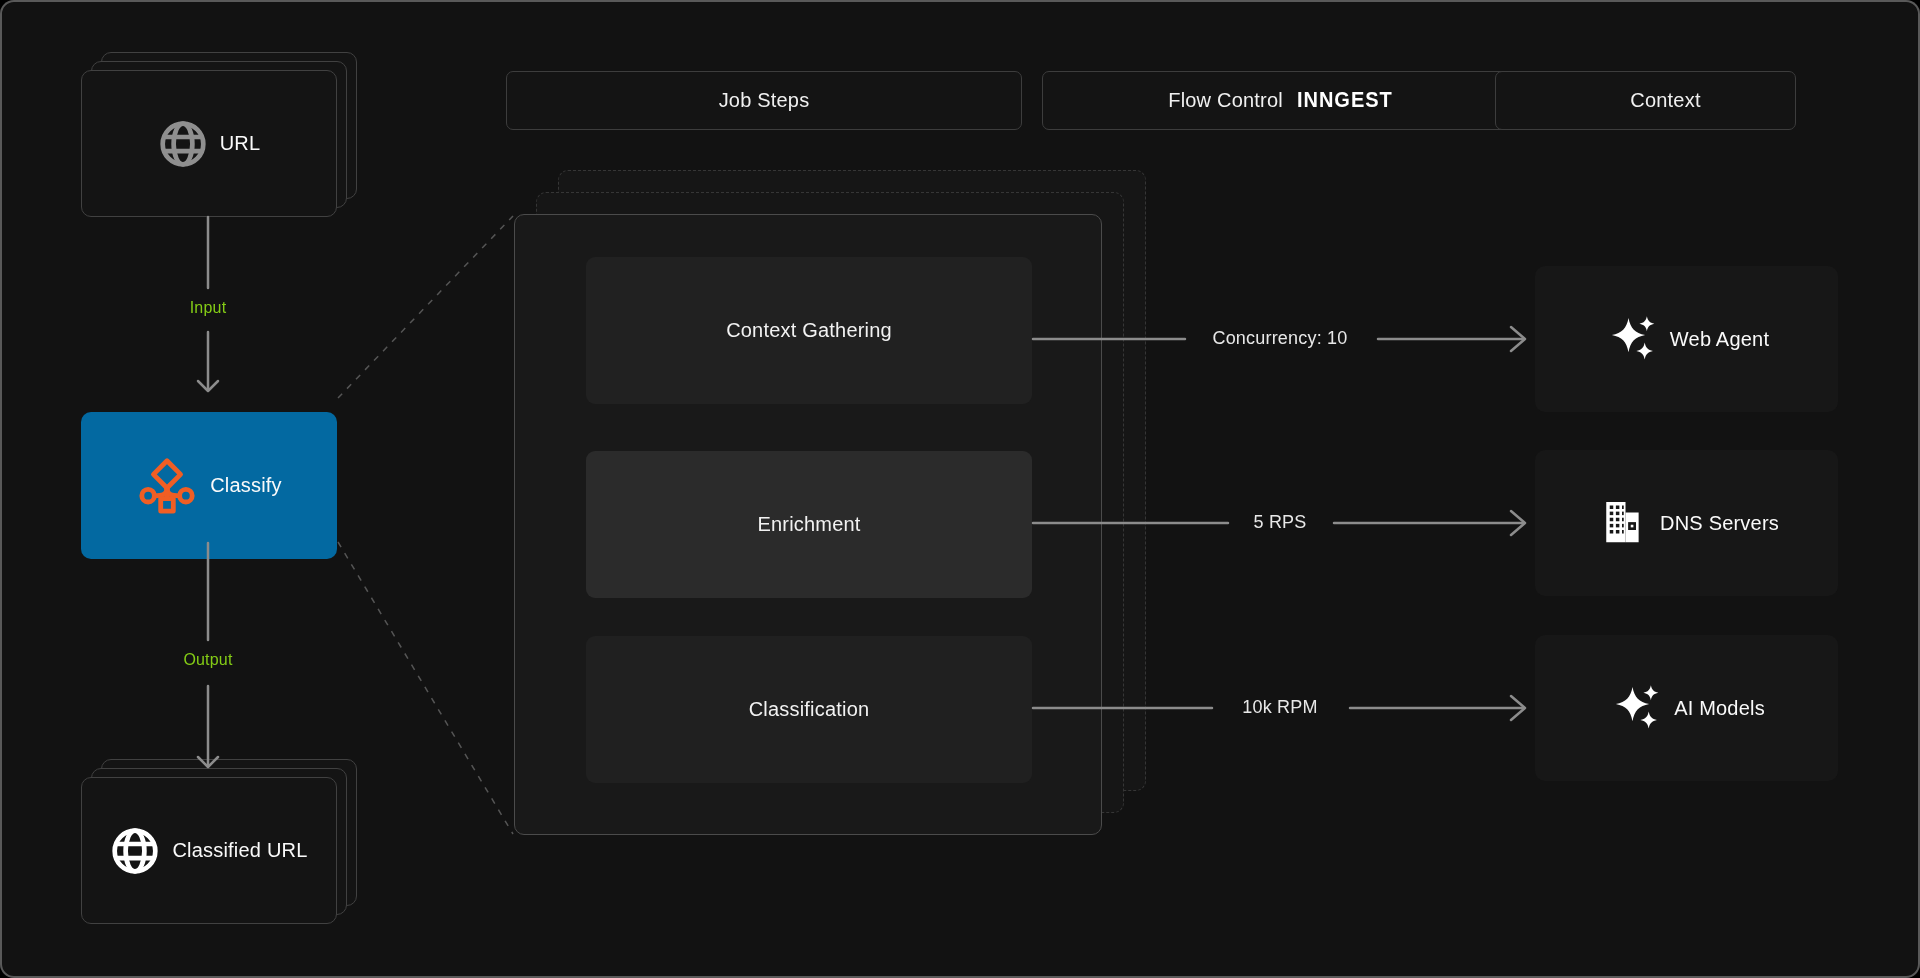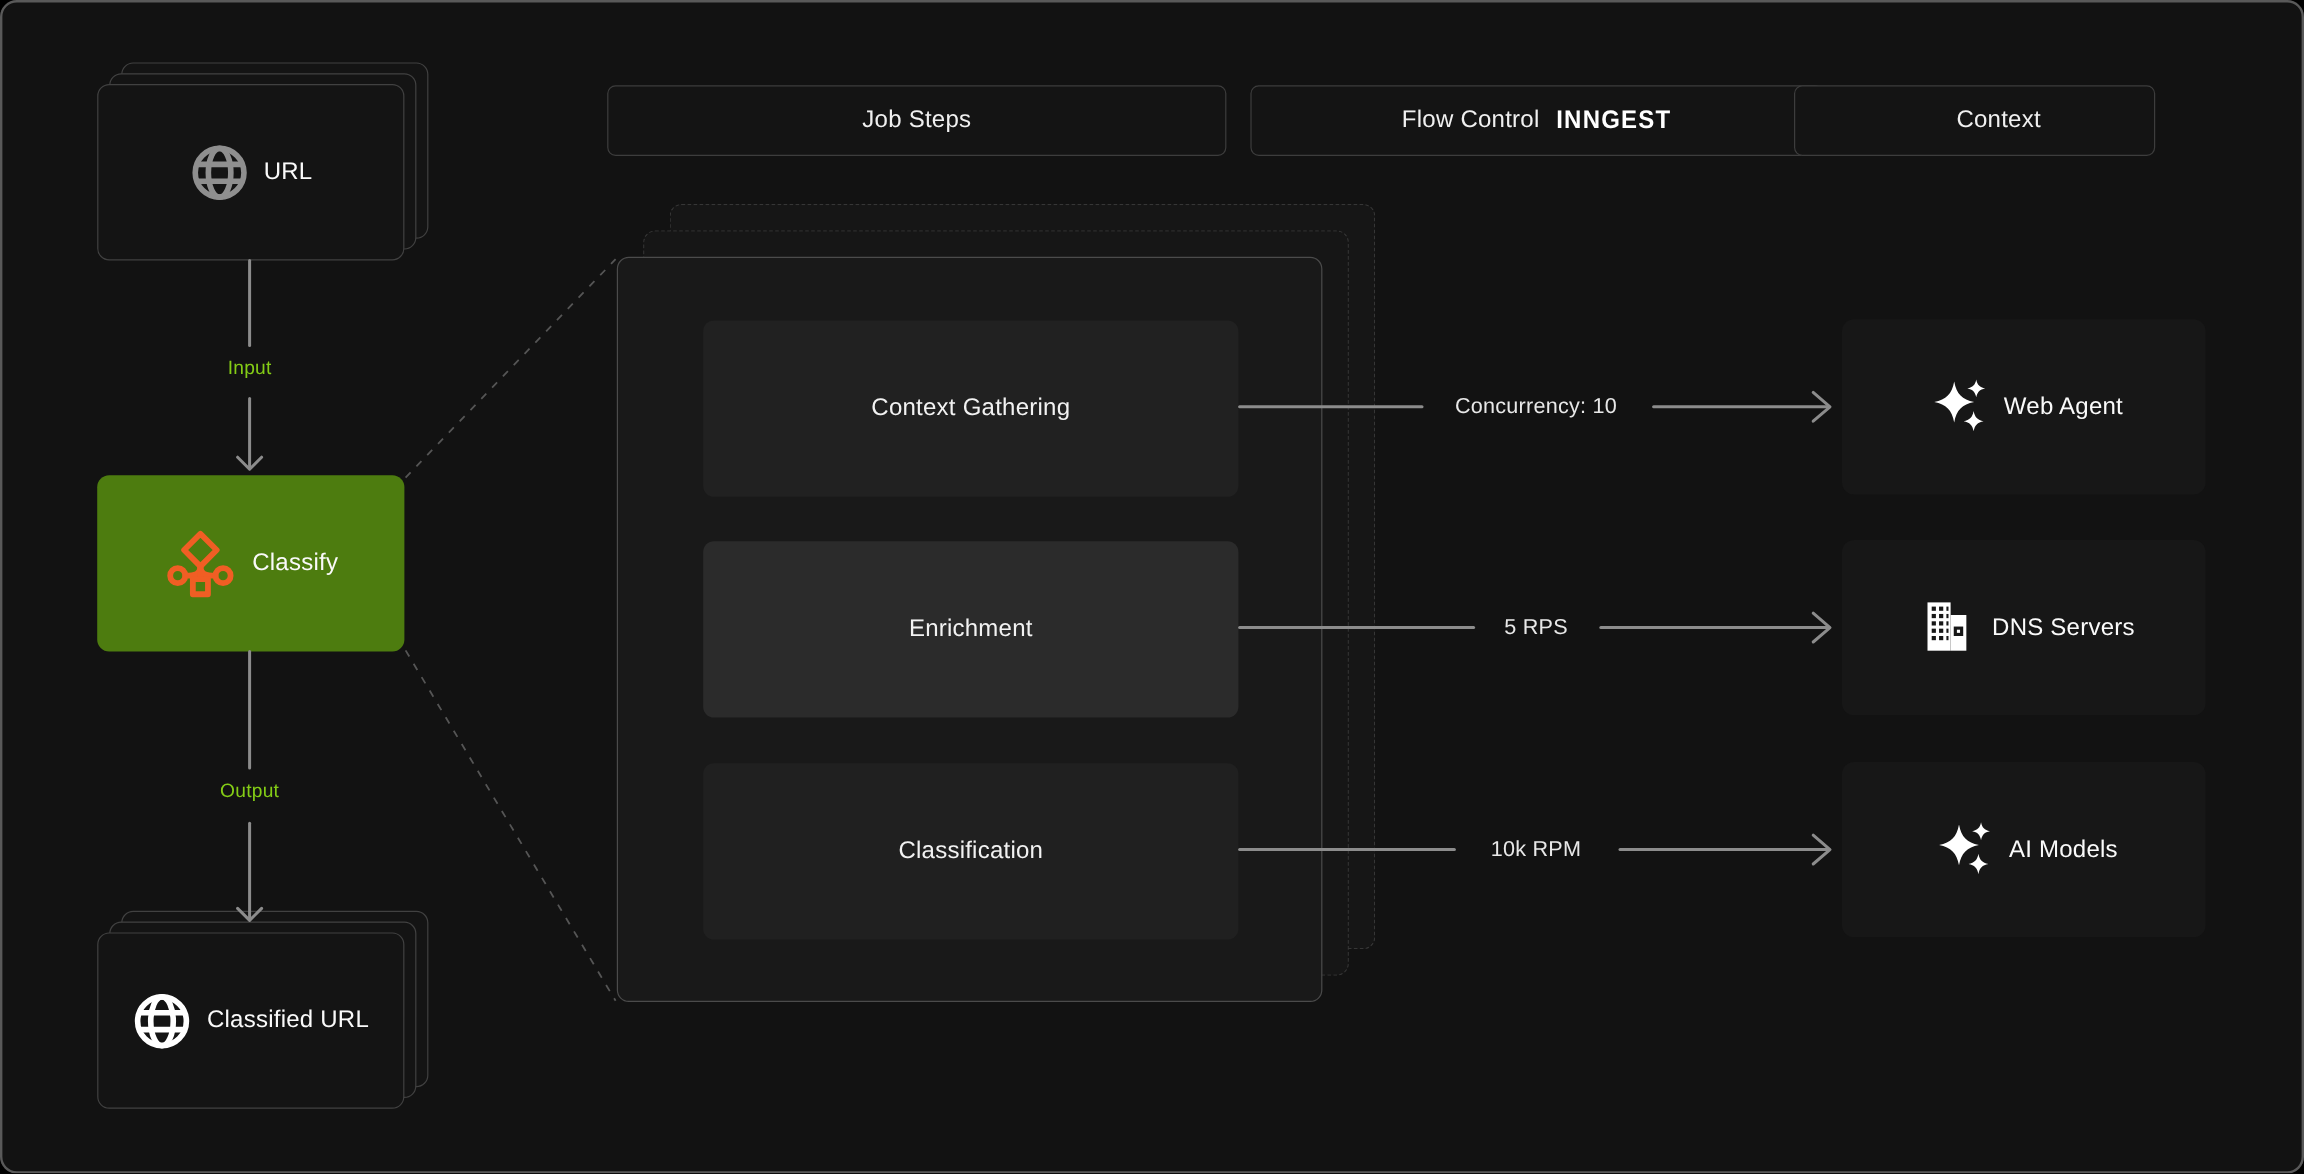--- a/index.html
+++ b/index.html
@@ -32,38 +32,38 @@
     display:flex;flex-direction:row;align-items:center;justify-content:center;gap:12px;
   }
   .ghost{
     position:absolute;box-sizing:border-box;border-radius:10px;
     background:#131313;border:1px dashed #383838;
   }
   .stack-card{
     width:256px;height:147px;background:#141414;border:1px solid #414141;
   }
   .classify-card{
-    left:81px;top:396px;width:256px;height:147px;background:#4d7c0f;
+    left:81px;top:412px;width:256px;height:147px;background:#0369a1;
   }
   .node-label{font-size:20px;color:#fafafa;letter-spacing:.2px;}
   
   .panel-ghost{
     position:absolute;width:588px;height:621px;box-sizing:border-box;
     border-radius:10px;background:#161616;border:1px dashed #363636;
   }
   .panel{
     position:absolute;left:514px;top:214px;width:588px;height:621px;box-sizing:border-box;
     border-radius:10px;background:#191919;border:1px solid #4b4b4b;
   }
   .step{
     position:absolute;left:71px;width:446px;height:147px;border-radius:9px;
     display:flex;align-items:center;justify-content:center;
     font-size:20px;color:#f2f2f2;letter-spacing:.2px;background:#212121;
   }
-  .step-1{top:52px;}
+  .step-1{top:42px;}
   .step-2{top:236px;background:#2b2b2b;}
   .step-3{top:421px;background:#202020;}
   
   .ctx-node{
     position:absolute;left:1535px;width:303px;height:146px;border-radius:10px;
     background:#171717;display:flex;align-items:center;justify-content:center;gap:10px;
   }
   
   .flow-label{
     position:absolute;width:260px;margin-left:-130px;text-align:center;

